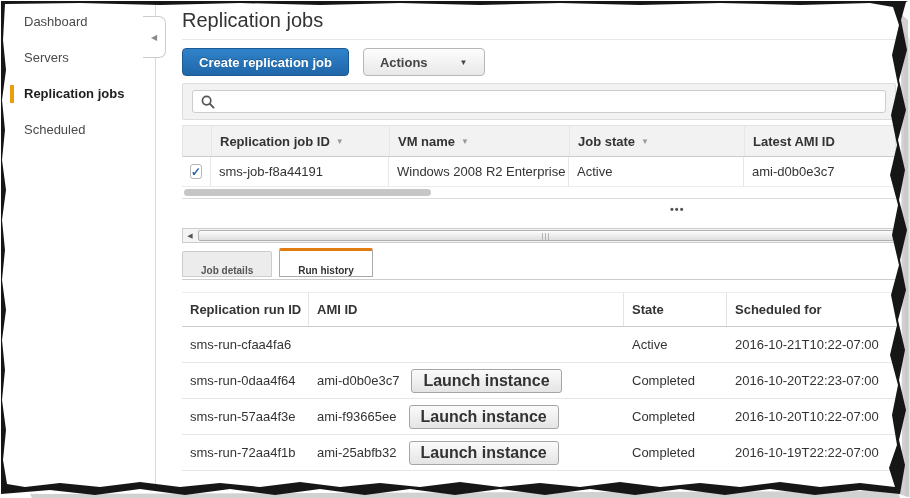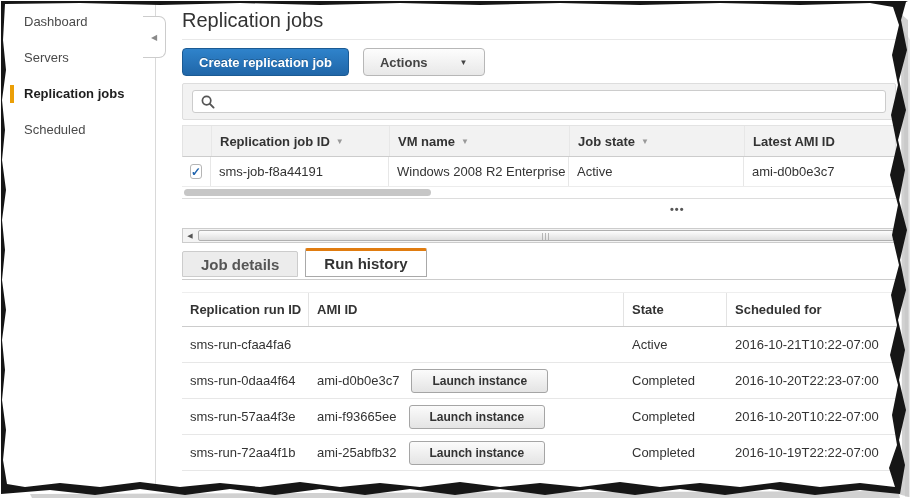--- a/index.html
+++ b/index.html
@@ -75,37 +75,37 @@
   .hscroll-big .arrow-btn { width:14px; display:flex; align-items:center;
          justify-content:center; font-size:7px; color:#555; cursor:pointer;
          background:#f4f4f4; }
   .hscroll-big .thumb { flex:1; background:linear-gradient(#fdfdfd,#dfdfdf);
          border:1px solid #b0b0b0; border-radius:2px; margin:1px 1px;
          display:flex; align-items:center; justify-content:center; cursor:pointer; }
   .hscroll-big .grip-lines { font-size:8px; color:#999; letter-spacing:1px; line-height:1; }
 
   
   .tabstrip { margin-top:4px; display:flex; gap:7px; align-items:flex-end; height:30px; }
-  .tab { height:26px; padding:0 18px; display:flex; align-items:center; font-size:15px;
+  .tab { height:26px; padding:0 18px; display:flex; align-items:flex-end; font-size:10px;
          font-weight:bold; color:#555; background:#ececec; border:1px solid #ccc;
          border-radius:2px 2px 0 0; cursor:pointer; }
   .tab.active { height:29px; background:#fff; color:#333; border:1px solid #a9a9a9;
          border-top:3px solid #e07c10; }
   .tab-underline { border-bottom:1px solid #ccc; margin-top:2px; }
 
   
   .runs-table { margin-top:12px; border-top:1px solid #eee; }
   .rrow { display:grid; grid-template-columns:127px 315px 103px 1fr; }
   .rrow.head { height:34px; border-bottom:1px solid #ccc; }
   .rrow.head .rcell { font-weight:bold; border-right:1px solid #e3e3e3; }
   .rrow.head .rcell:last-child { border-right:none; }
   .rcell { padding:0 8px; font-size:13px; display:flex; align-items:center;
          white-space:nowrap; overflow:hidden; }
   .rrow.body { height:36px; border-bottom:1px solid #e7e7e7; }
-  .btn-launch { margin-left:12px; height:24px; padding:0 20px; font-size:12px;
+  .btn-launch { margin-left:12px; height:24px; padding:0 11px; font-size:16px;
          font-weight:bold; color:#333; background:linear-gradient(#fbfbfb,#e4e4e4);
          border:1px solid #a5a5a5; border-radius:3px; cursor:pointer;
          font-family:"Liberation Sans", sans-serif; }
 
   
   .torn { position:absolute; left:0; top:0; width:910px; height:498px;
           pointer-events:none; z-index:50; }
 </style>
 </head>
 <body>

